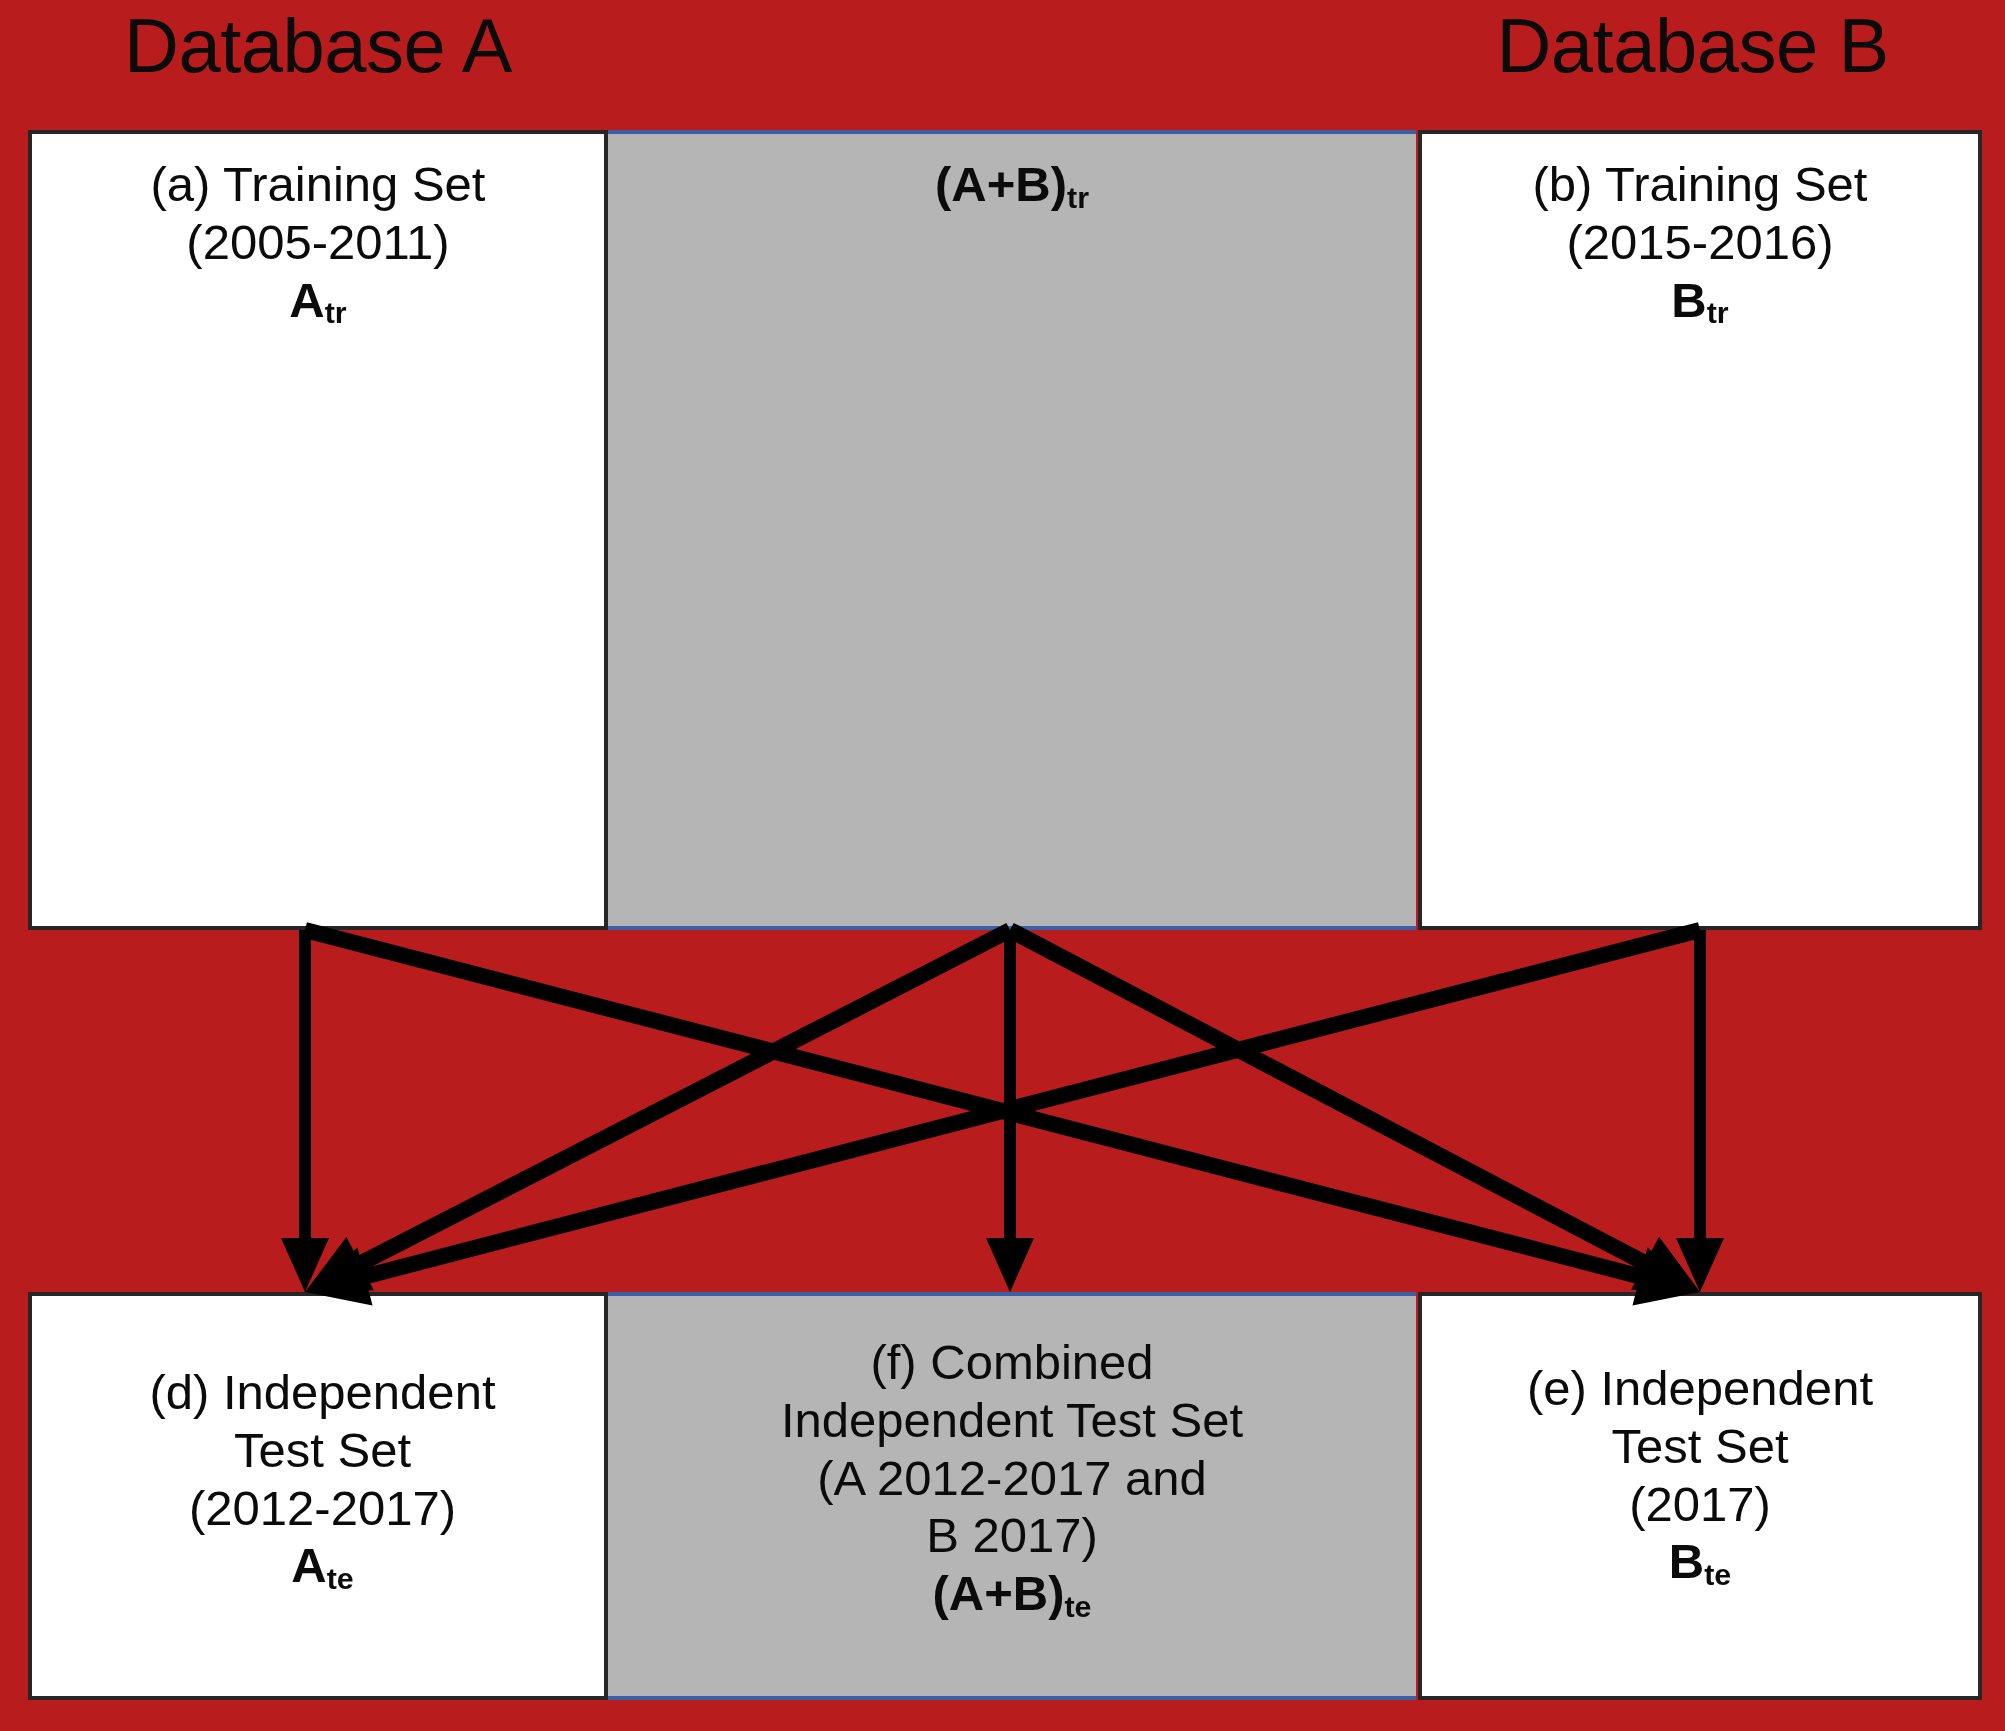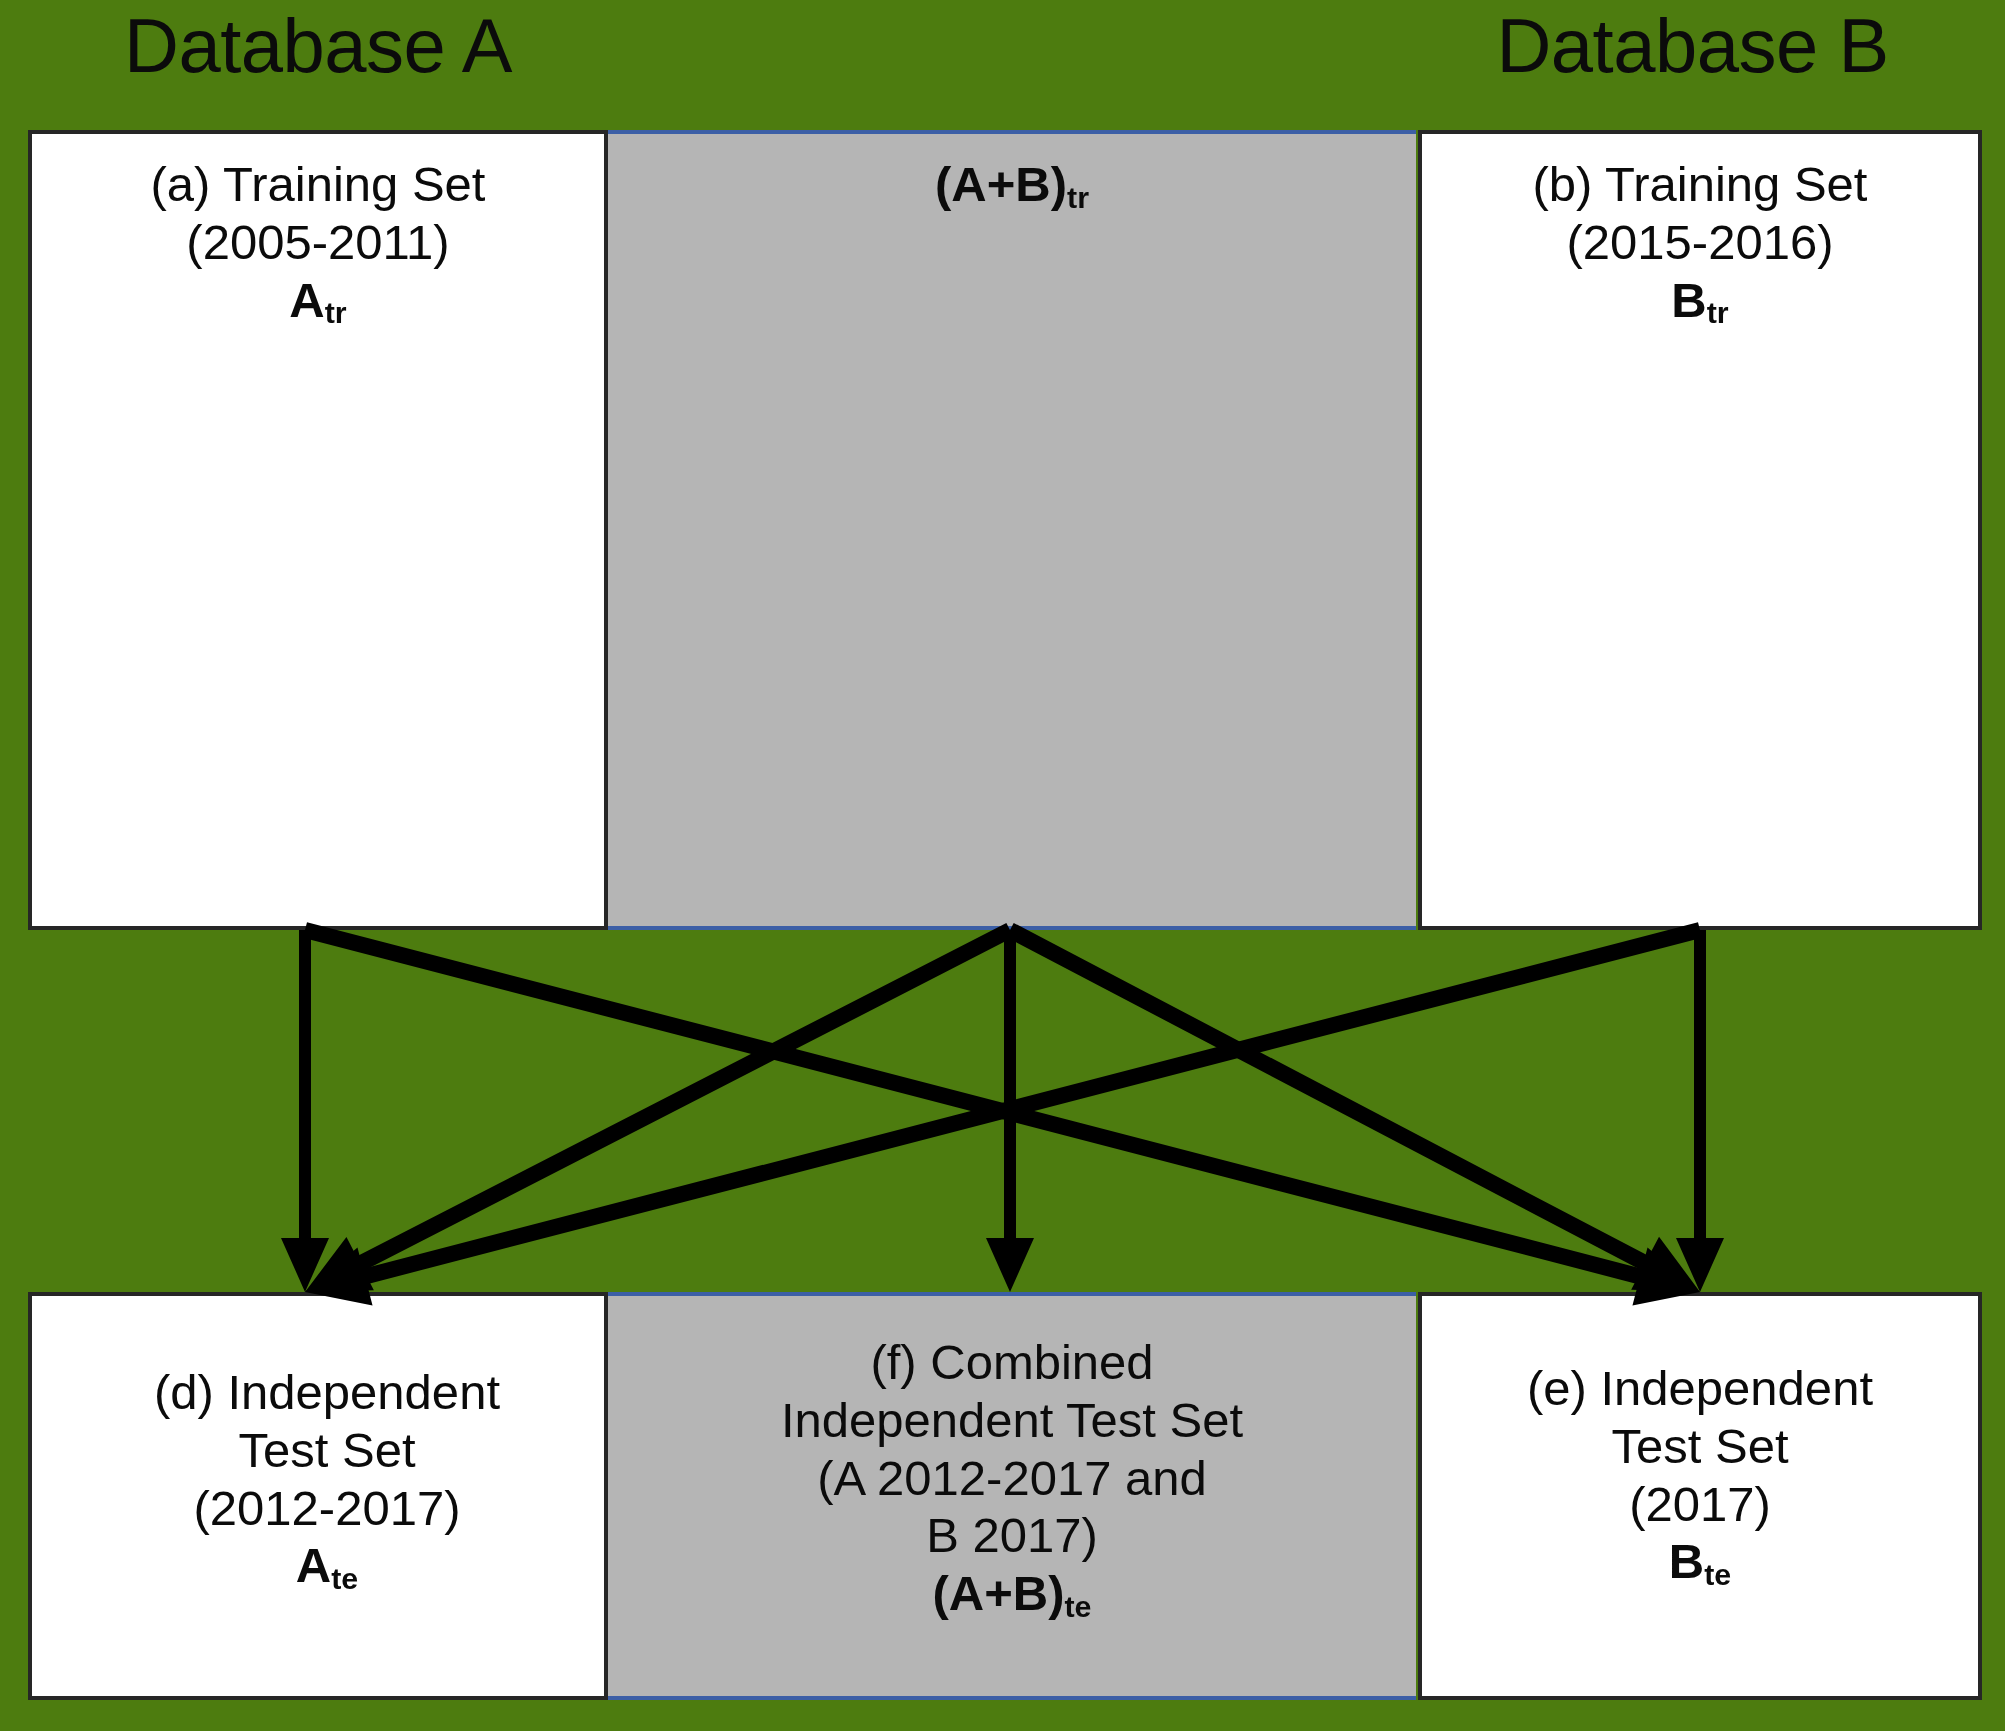--- a/index.html
+++ b/index.html
@@ -4,41 +4,42 @@
 <style>
   html, body {
     margin: 0;
     padding: 0;
     background: #ffffff;
   }
   #canvas {
     position: relative;
     width: 2005px;
     height: 1731px;
-    background: #4d7c0f;
+    background: #b91c1c;
     font-family: "Liberation Sans", sans-serif;
     overflow: hidden;
   }
   .db-header {
     position: absolute;
     font-size: 76px;
     line-height: 1;
     color: #0b0b0b;
     letter-spacing: -0.5px;
     white-space: nowrap;
     text-align: center;
   }
   #db-a-header { left: 0px;    top: 8px; width: 636px; }
   #db-b-header { left: 1380px; top: 8px; width: 625px; }
 
   .box {
     position: absolute;
     box-sizing: border-box;
     display: flex;
     flex-direction: column;
+    align-items: center;
     text-align: center;
     color: #0b0b0b;
   }
   .box-white {
     background: #ffffff;
     border: 4px solid #262626;
   }
   .box-gray {
     background: #b5b5b5;
     border-top: 4px solid #3c5fa6;

